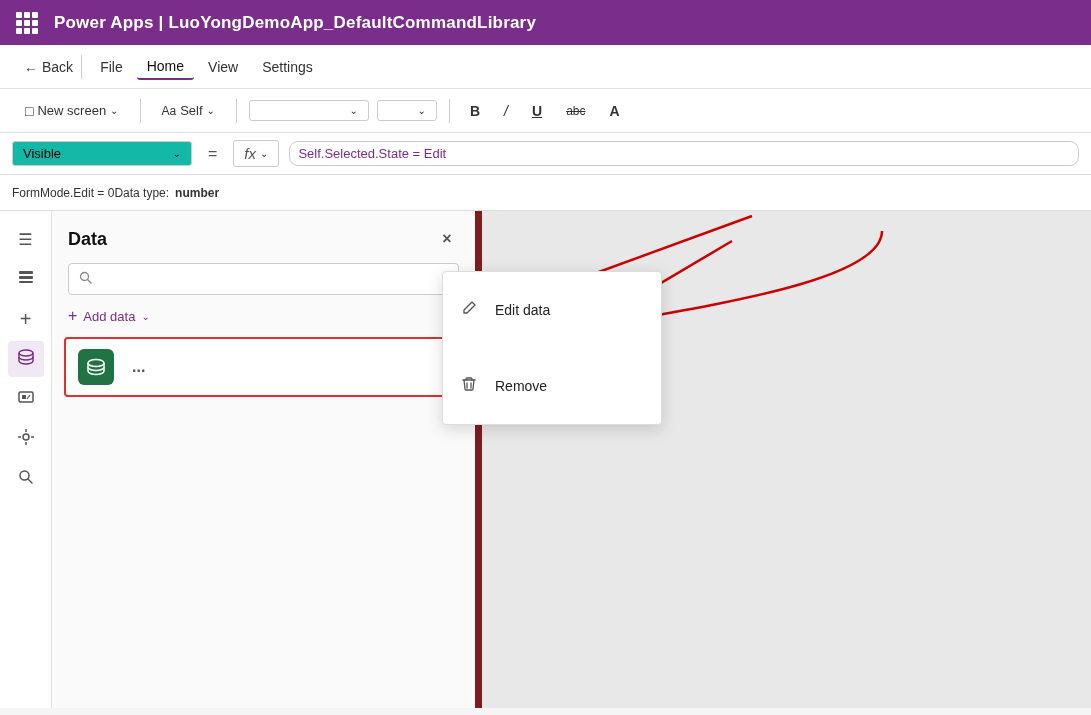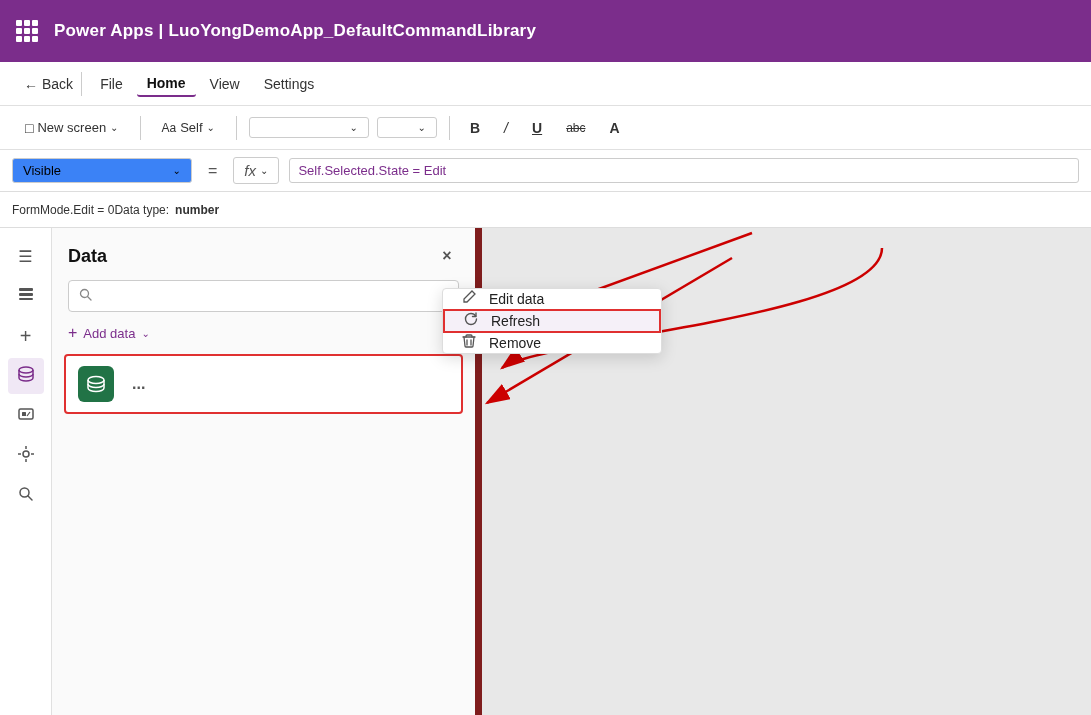--- a/index.html
+++ b/index.html
@@ -2,21 +2,21 @@
 <html><head>
   <meta charset="utf-8">
   <style>
     * { box-sizing: border-box; margin: 0; padding: 0; font-family: 'Segoe UI', Arial, sans-serif; }
 
     body { width: 1091px; height: 715px; overflow: hidden; background: #f5f5f5; }
 
     
     .top-header {
       background: #7B2D8B;
-      height: 62px;
+      height: 45px;
       display: flex;
       align-items: center;
       padding: 0 16px;
       gap: 12px;
     }
     .grid-icon {
       display: grid;
       grid-template-columns: repeat(3,6px);
       grid-template-rows: repeat(3,6px);
       gap: 2px;
@@ -52,21 +52,21 @@
       margin-right: 4px;
     }
     .menu-item {
       font-size: 14px;
       color: #333;
       padding: 4px 10px;
       cursor: pointer;
       border-radius: 3px;
     }
     .menu-item.active {
-      font-weight: 700;
+      font-weight: 400;
       border-bottom: 2px solid #7B2D8B;
       color: #111;
     }
 
     
     .toolbar {
       background: white;
       height: 44px;
       display: flex;
       align-items: center;
@@ -121,21 +121,21 @@
     }
     .formula-property {
       display: flex;
       align-items: center;
       gap: 4px;
       border: 1px solid #ccc;
       border-radius: 3px;
       padding: 4px 10px;
       min-width: 180px;
       font-size: 13px;
-      background: #3b82f6;
+      background: #14b8a6;
     }
     .formula-eq { font-size: 16px; color: #555; padding: 0 6px; }
     .formula-fx {
       display: flex;
       align-items: center;
       gap: 4px;
       border: 1px solid #ccc;
       border-radius: 3px;
       padding: 4px 10px;
       font-size: 13px;
@@ -143,21 +143,21 @@
       color: #333;
     }
     .fx-text { font-style: italic; font-size: 15px; color: #555; }
     .formula-content {
       flex: 1;
       font-size: 13px;
       color: #7B2D8B;
       font-family: Consolas, monospace;
       padding: 4px 8px;
       border: 1px solid #ccc;
-      border-radius: 3px;
+      border-radius: 9px;
       background: white;
     }
 
     
     .hint-bar {
       background: white;
       height: 36px;
       display: flex;
       align-items: center;
       padding: 0 12px;
@@ -299,22 +299,22 @@
       background: white;
       border: 1px solid #ddd;
       border-radius: 4px;
       box-shadow: 0 4px 16px rgba(0,0,0,0.15);
       z-index: 100;
       overflow: hidden;
     }
     .context-menu-item {
       display: flex;
       align-items: center;
-      gap: 10px;
-      padding: 0 16px;
+      gap: 16px;
+      padding: 28px 16px;
       font-size: 14px;
       color: #222;
       cursor: pointer;
     }
     .context-menu-item.highlighted {
       background: #f5f0f8;
       border: 2px solid #e03030;
     }
     .context-menu-icon { font-size: 16px; color: #555; width: 20px; text-align: center; }
   </style>
@@ -492,29 +492,20 @@
 
     <div class="context-menu">
       <div class="context-menu-item">
         <span class="context-menu-icon">
           <svg width="16" height="16" viewBox="0 0 16 16" fill="none">
             <path d="M11 2l3 3-8 8H3v-3l8-8z" stroke="#555" stroke-width="1.3" fill="none"></path>
           </svg>
         </span>
         <span>Edit data</span>
       </div>
-      <div class="context-menu-item highlighted">
-        <span class="context-menu-icon">
-          <svg width="16" height="16" viewBox="0 0 16 16" fill="none">
-            <path d="M13.5 8A5.5 5.5 0 1 1 8 2.5c2 0 3.8 1.1 4.7 2.7" stroke="#555" stroke-width="1.4" stroke-linecap="round" fill="none"></path>
-            <polyline points="13,2 13,5.5 9.5,5.5" stroke="#555" stroke-width="1.4" stroke-linecap="round" stroke-linejoin="round" fill="none"></polyline>
-          </svg>
-        </span>
-        <span>Refresh</span>
-      </div>
       <div class="context-menu-item">
         <span class="context-menu-icon">
           <svg width="16" height="16" viewBox="0 0 16 16" fill="none">
             <polyline points="2,4 4,4 14,4" stroke="#555" stroke-width="1.3" stroke-linecap="round"></polyline>
             <path d="M5 4V3a1 1 0 0 1 1-1h4a1 1 0 0 1 1 1v1M6 7v5M10 7v5M3 4l1 9a1 1 0 0 0 1 1h6a1 1 0 0 0 1-1l1-9" stroke="#555" stroke-width="1.3" stroke-linecap="round" fill="none"></path>
           </svg>
         </span>
         <span>Remove</span>
       </div>
     </div>

